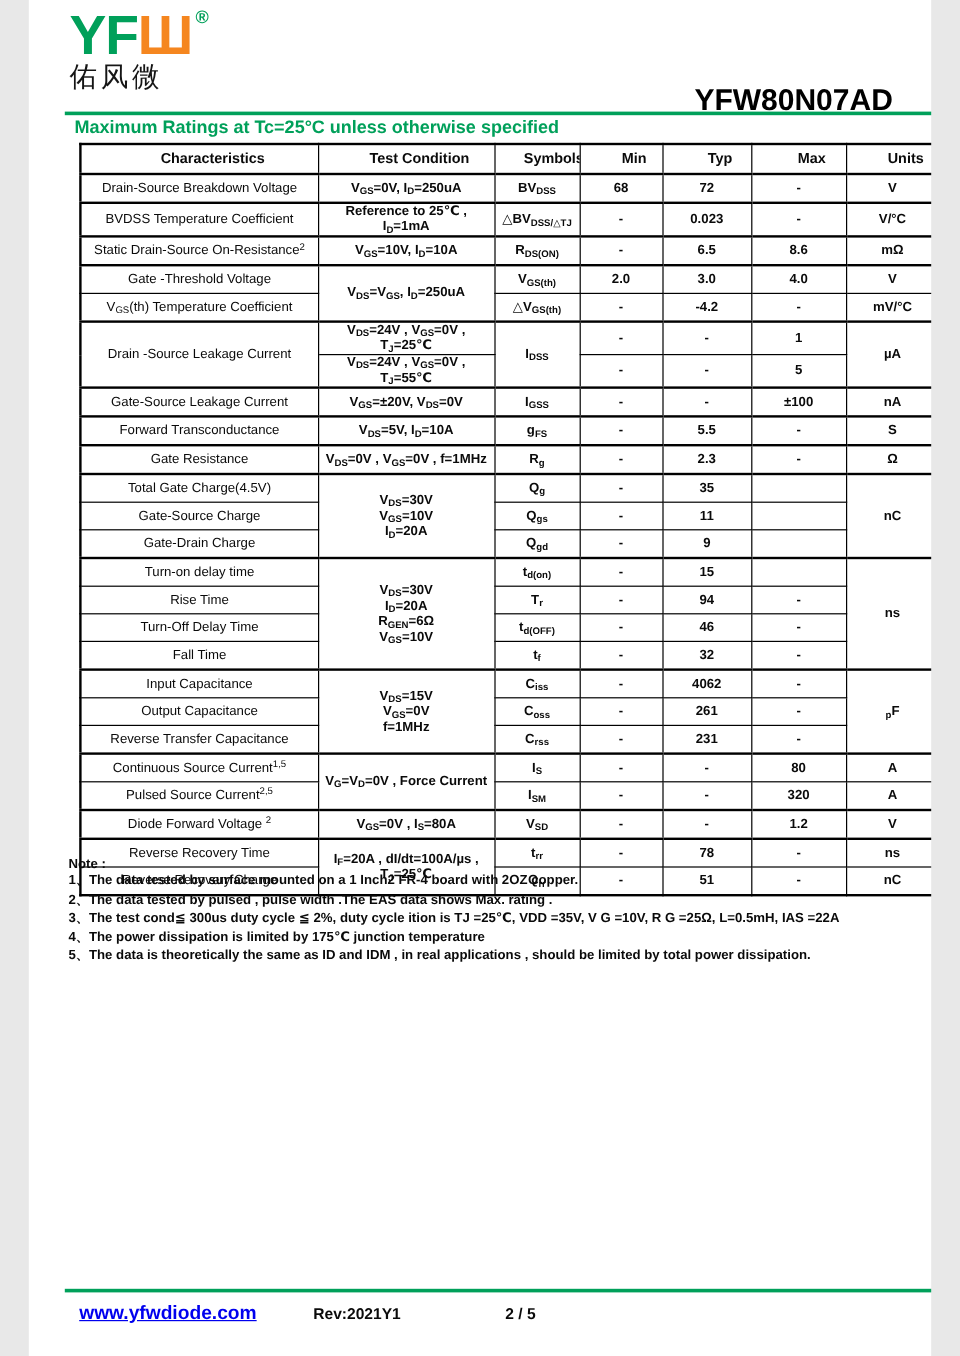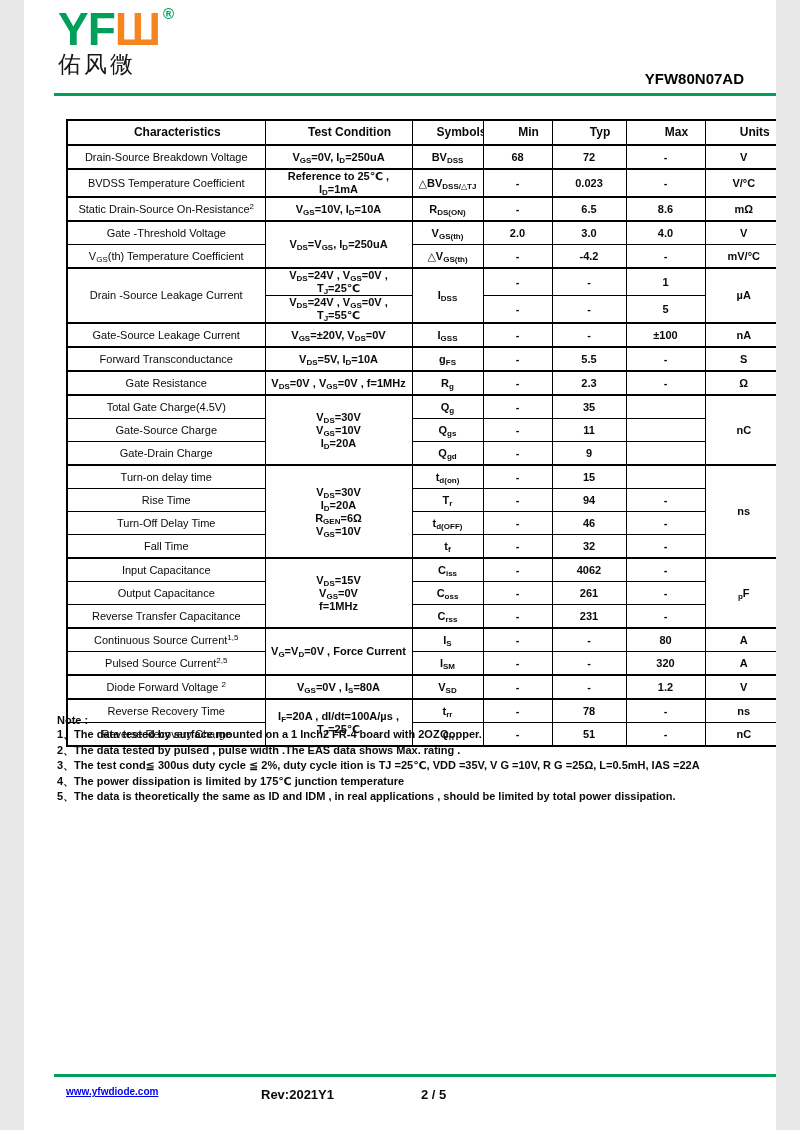--- a/index.html
+++ b/index.html
@@ -12,21 +12,21 @@
     color:#0a0a0a;
     overflow:hidden;
   }
   
   .logo{position:absolute;left:34px;top:6px;}
   .logo-main{font-size:46px;font-weight:bold;line-height:1;letter-spacing:-1px;}
   .logo-yf{color:var(--green,#00a05a);}
   .logo-w{color:var(--orange,#f5861f);}
   .logo-reg{color:var(--green,#00a05a);font-size:15px;font-weight:bold;vertical-align:26px;margin-left:3px;}
   .logo-cn{font-size:23px;font-weight:normal;color:#151515;letter-spacing:3px;margin-top:-3px;}
-  .part-number{position:absolute;right:32px;top:70px;font-size:15px;font-weight:bold;color:#000;}
+  .part-number{position:absolute;right:32px;top:70px;font-size:25px;font-weight:bold;color:#000;}
   .header-rule{position:absolute;left:30px;width:753px;top:93px;height:3px;background:var(--green,#00a05a);}
   .section-title{position:absolute;left:38px;top:98px;margin:0;font-size:15px;font-weight:bold;color:var(--green,#00a05a);}
   
   table.ratings{
     position:absolute;left:42px;top:119px;width:716px;
     border-collapse:collapse;table-layout:fixed;
     border:2px solid #000;
   }
   table.ratings th,table.ratings td{
     border:1px solid #000;
@@ -43,38 +43,39 @@
   td.u{font-weight:bold;font-size:12px;}
   tr.g td{border-top-width:2px;}
   sub{font-size:8px;line-height:0;vertical-align:-2px;}
   sup{font-size:8px;line-height:0;vertical-align:4px;}
   
   .notes{position:absolute;left:33px;top:714px;width:740px;font-size:11px;font-weight:bold;color:#0a0a0a;}
   .notes-label{margin-bottom:2px;}
   .note-item{margin:0 0 3px 0;line-height:12.5px;white-space:nowrap;}
   
   .footer-rule{position:absolute;left:30px;width:760px;top:1074px;height:3px;background:var(--green,#00a05a);}
-  .footer-site{position:absolute;left:42px;top:1086px;font-size:10px;font-weight:bold;color:var(--blue,#0000ee);text-decoration:underline;cursor:pointer;}
+  .footer-site{position:absolute;left:42px;top:1086px;font-size:16px;font-weight:bold;color:var(--blue,#0000ee);text-decoration:underline;cursor:pointer;}
   .footer-rev{position:absolute;left:237px;top:1087px;font-size:13px;font-weight:bold;}
   .footer-page{position:absolute;left:397px;top:1087px;font-size:13px;font-weight:bold;}
   .footer-company{position:absolute;right:30px;top:1086px;font-size:14px;font-weight:bold;}
 </style>
 </head>
 <body>
 
 <div class="page" style="--green: #00a05a; --orange: #f5861f; --blue: #0000ee;">
 
   <div class="logo">
     <div class="logo-main"><span class="logo-yf">YF</span><span class="logo-w">Ш</span><span class="logo-reg">®</span></div>
     <div class="logo-cn">佑风微</div>
   </div>
 
   <div class="part-number">YFW80N07AD</div>
   <div class="header-rule"></div>
 
+  <h2 class="section-title">Maximum Ratings at Tc=25°C unless otherwise specified</h2>
 
   <table class="ratings" id="ratings-table">
       <colgroup>
         <col style="width: 198px;">
         <col style="width: 147px;">
         <col style="width: 71px;">
         <col style="width: 69px;">
         <col style="width: 74px;">
         <col style="width: 79px;">
         <col style="width: 78px;">

